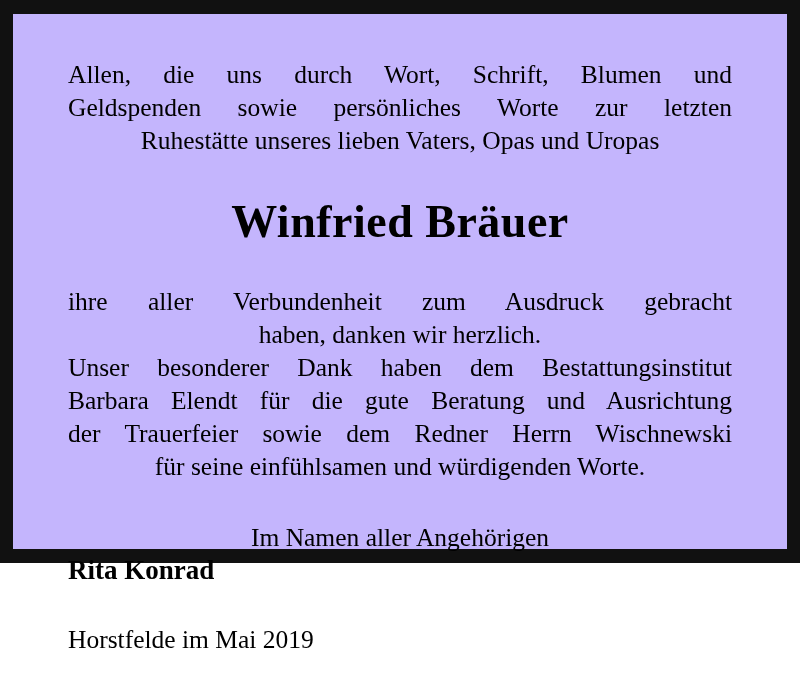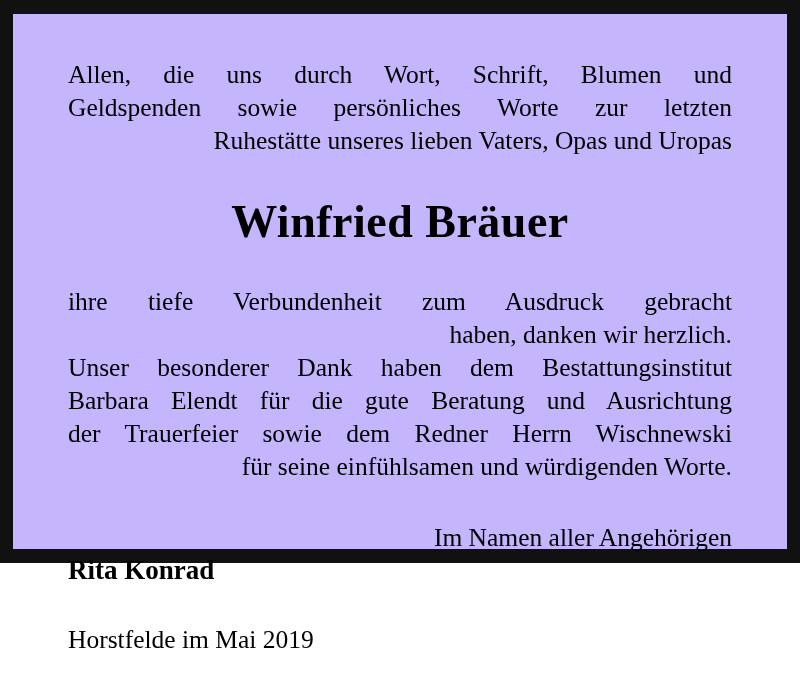--- a/index.html
+++ b/index.html
@@ -30,21 +30,21 @@
     padding: 0 55px 0 55px;
   }
   .para {
     font-size: 25.5px;
     line-height: 33px;
     text-align: justify;
     text-justify: inter-word;
     margin: 0;
   }
   .para.no-justify {
-    text-align: right;
+    text-align: center;
   }
   .intro {
     margin-top: 6px;
   }
   .name-block {
     text-align: center;
     margin: 38px 0 36px 0;
   }
   .name {
     font-size: 46px;
@@ -81,21 +81,21 @@
       <div class="para justify-line">Allen, die uns durch Wort, Schrift, Blumen und</div>
       <div class="para justify-line">Geldspenden sowie persönliches Worte zur letzten</div>
       <div class="para no-justify">Ruhestätte unseres lieben Vaters, Opas und Uropas</div>
     </div>
 
     <div class="name-block">
       <div class="name">Winfried Bräuer</div>
     </div>
 
     <div class="body-block">
-      <div class="para justify-line">ihre tiefe Verbundenheit zum Ausdruck gebracht</div>
+      <div class="para justify-line">ihre aller Verbundenheit zum Ausdruck gebracht</div>
       <div class="para no-justify">haben, danken wir herzlich.</div>
       <div class="para justify-line">Unser besonderer Dank haben dem Bestattungsinstitut</div>
       <div class="para justify-line">Barbara Elendt für die gute Beratung und Ausrichtung</div>
       <div class="para justify-line">der Trauerfeier sowie dem Redner Herrn Wischnewski</div>
       <div class="para no-justify">für seine einfühlsamen und würdigenden Worte.</div>
     </div>
 
     <div class="closing">
       <div class="para no-justify">Im Namen aller Angehörigen</div>
       <div class="signature">Rita Konrad</div>

